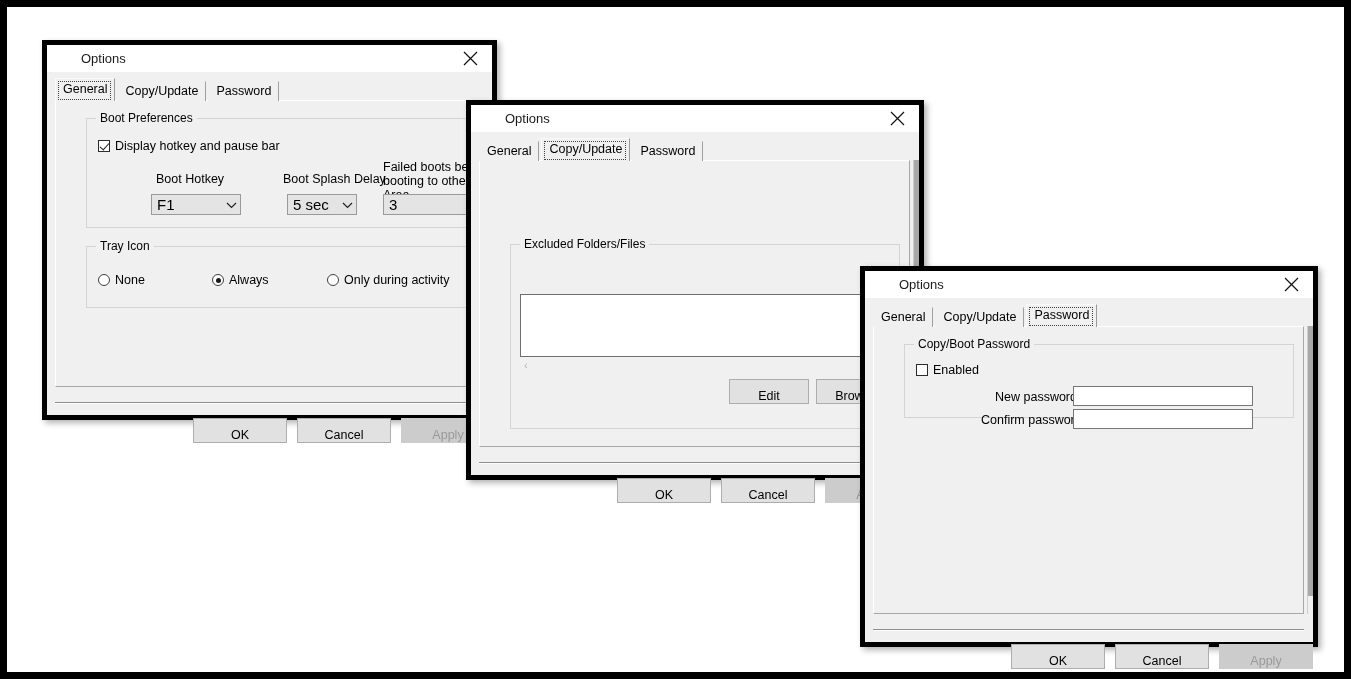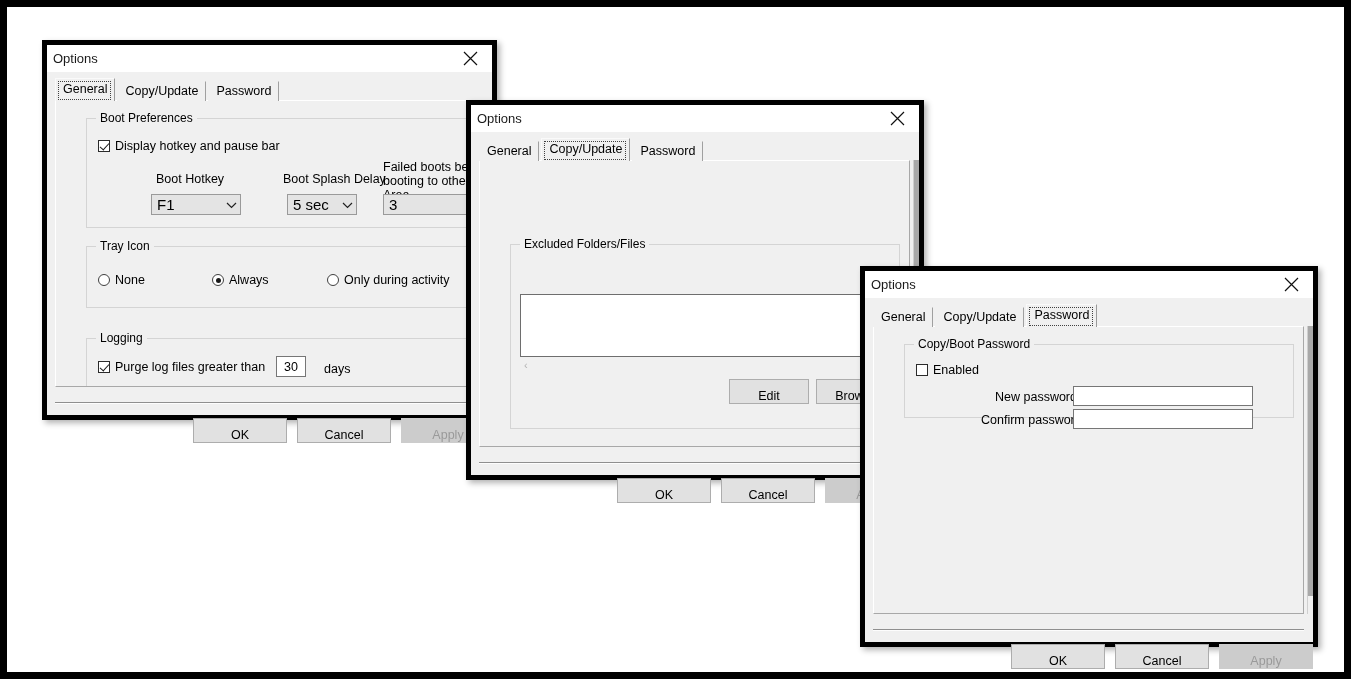--- a/index.html
+++ b/index.html
@@ -35,20 +35,21 @@
     font-size: 12.5px;
     color: #000000;
     box-shadow: 3px 3px 6px rgba(0,0,0,0.30);
   }
   .titlebar {
     height: 27px;
     background: #ffffff;
     position: relative;
     display: flex;
     align-items: center;
+    padding-left: 28px;
   }
   .title-text {
     font-size: 13px;
     color: #1a1a1a;
     padding-left: 6px;
     line-height: 27px;
     white-space: nowrap;
   }
   .close-btn {
     position: absolute;
@@ -377,31 +378,20 @@
         <div class="radio selected" style="left:125px; top:26px;">
           <span class="circ"></span>
           <span>Always</span>
         </div>
         <div class="radio" style="left:240px; top:26px;">
           <span class="circ"></span>
           <span>Only during activity</span>
         </div>
       </div>
 
-      <div class="groupbox" style="left:30px; top:237px; width:390px; height:70px;">
-        <span class="gb-title">Logging</span>
-        <div class="chk checked" style="left:11px; top:21px;">
-          <span class="box"></span>
-          <span>Purge log files greater than</span>
-        </div>
-        <div class="textfield" style="left:189px; top:17px; width:30px; height:21px;">
-          <span>30</span>
-        </div>
-        <span class="lbl" style="left:237px; top:23px;">days</span>
-      </div>
     </div>
 
     <div class="sep-line" style="left:8px; top:330px; width:431px;"></div>
 
     <div class="btn" style="left:146px; top:346px; width:94px;">
       <span>OK</span>
     </div>
     <div class="btn" style="left:250px; top:346px; width:94px;">
       <span>Cancel</span>
     </div>

